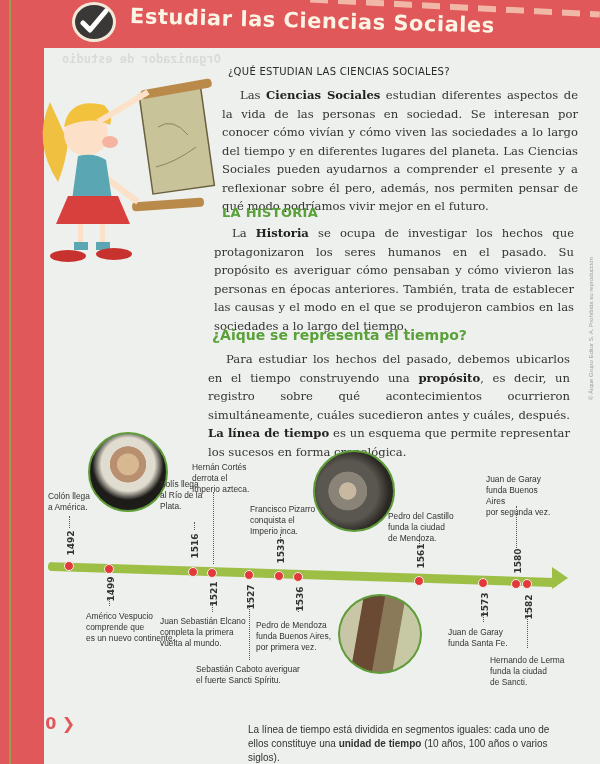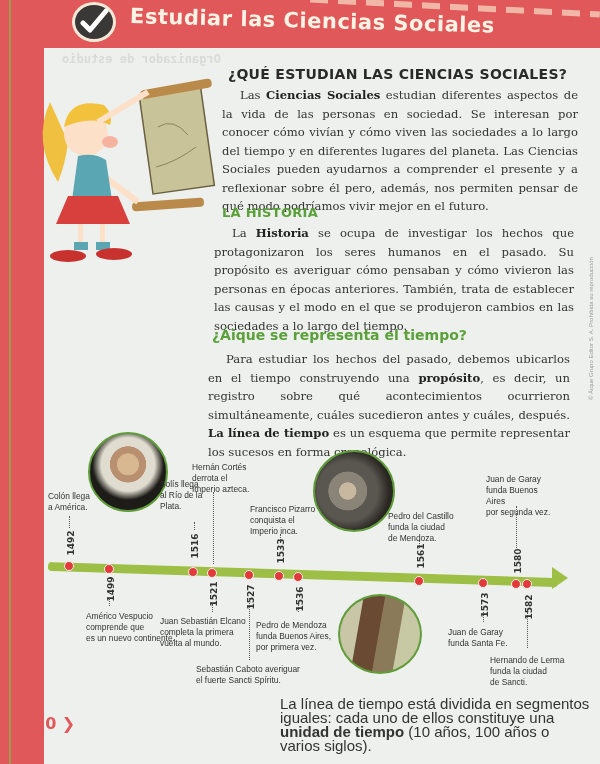--- a/index.html
+++ b/index.html
@@ -49,22 +49,22 @@
     font-size: 21px; color: #fbf3e4; letter-spacing: .5px;
     transform: rotate(1.5deg); transform-origin: left center;
   }
   .ghost {
     position: absolute; left: 62px; top: 52px;
     font-family: "DejaVu Sans Mono", monospace; font-weight: bold; font-size: 12px;
     color: #d8dbd7; transform: scaleX(-1);
   }
   
   .h-black {
-    font-family: "DejaVu Sans", sans-serif; font-weight: bold;
-    font-size: 14px; color: #2a2a2a; letter-spacing: .3px;
+    font-family: "DejaVu Sans", sans-serif; font-weight: normal;
+    font-size: 10px; color: #2a2a2a; letter-spacing: .3px;
   }
   .h-green {
     font-family: "DejaVu Sans", sans-serif; font-weight: bold;
     color: #5aa13a;
   }
   .para {
     font-size: 11.6px; line-height: 18.5px; text-align: justify;
     text-indent: 18px; color: #333;
   }
   .para b { color: #222; }
@@ -104,22 +104,22 @@
   }
   .ev {
     position: absolute; font-family: "Liberation Sans", sans-serif; font-size: 8.4px;
     line-height: 11px; color: #333; white-space: pre-line;
   }
   .portrait {
     position: absolute; border-radius: 50%; overflow: hidden;
     border: 2px solid #5f9c3a;
   }
   .footer-note {
-    position: absolute; left: 248px; top: 697px; width: 310px;
-    font-family: "Liberation Sans", sans-serif; font-size: 15px; line-height: 14px; color: #333; margin-left: 32px;
+    position: absolute; left: 248px; top: 723px; width: 310px;
+    font-family: "Liberation Sans", sans-serif; font-size: 10px; line-height: 14px; color: #333;
   }
   .page-num {
     position: absolute; left: 34px; top: 714px;
     font-family: "DejaVu Sans", sans-serif; font-weight: bold; font-size: 16px; color: #e0585a;
   }
   .copyright {
     position: absolute; left: 588px; top: 400px;
     font-family: "Liberation Sans", sans-serif; font-size: 6px; color: #9a9a9a;
     transform: rotate(-90deg); transform-origin: left top; white-space: nowrap;
   }

